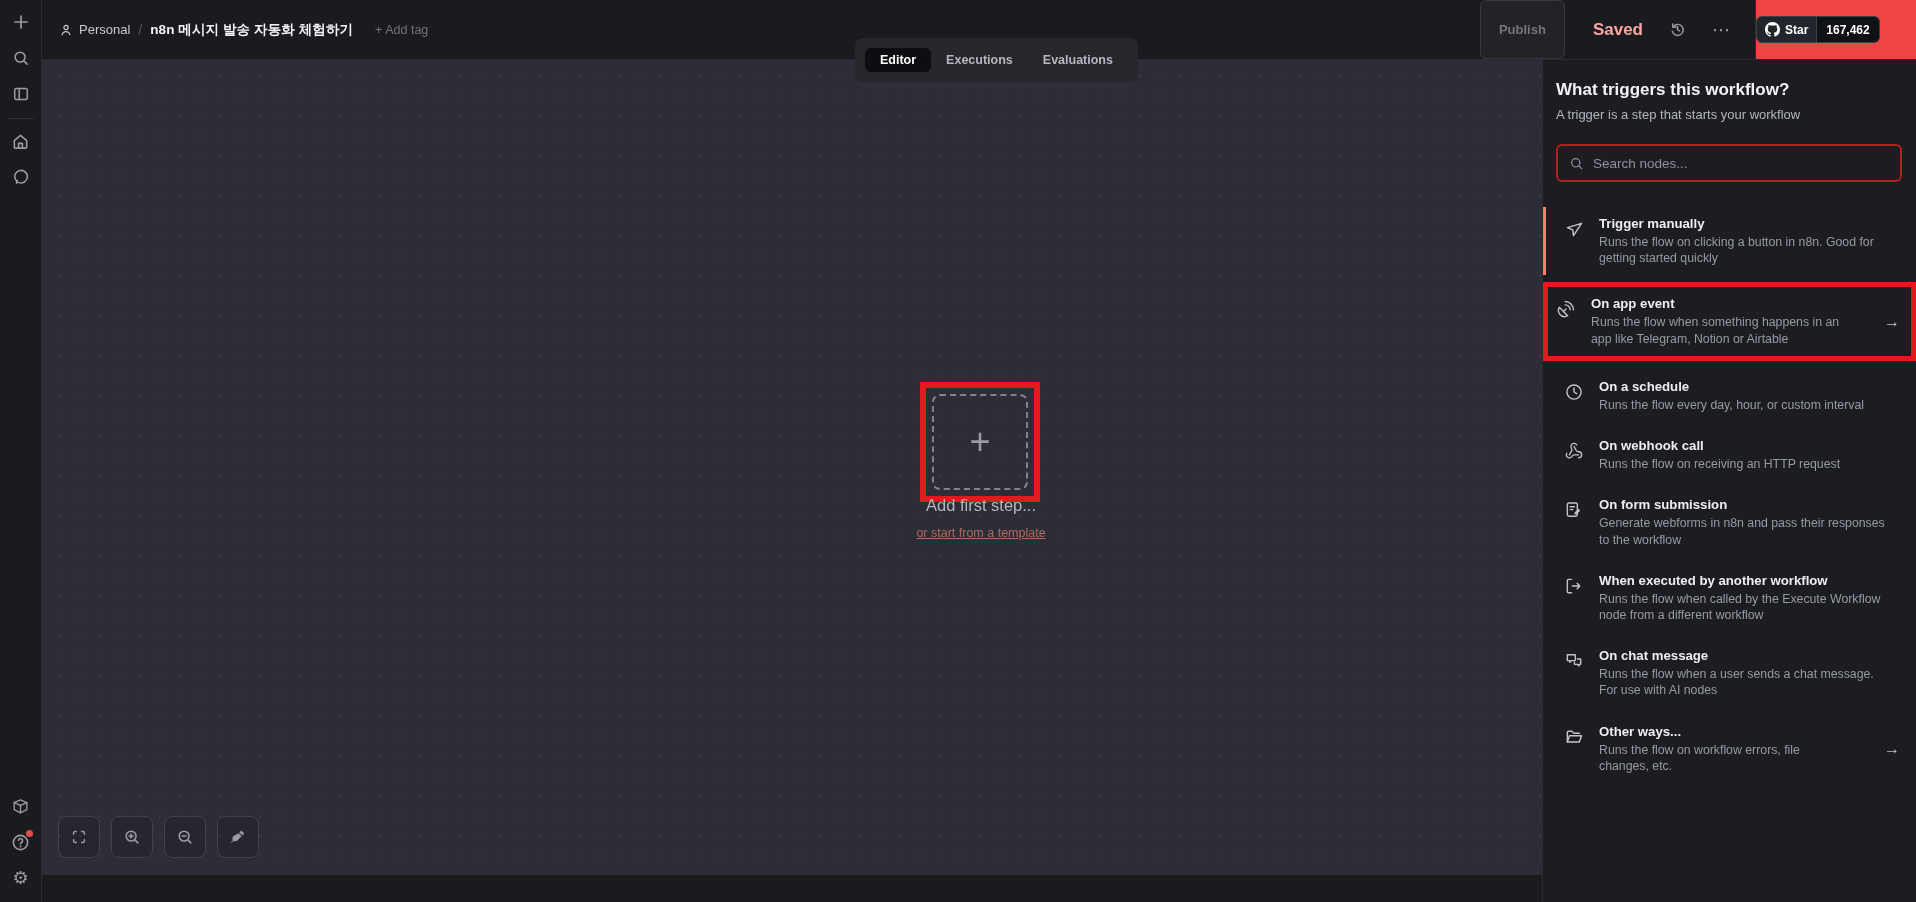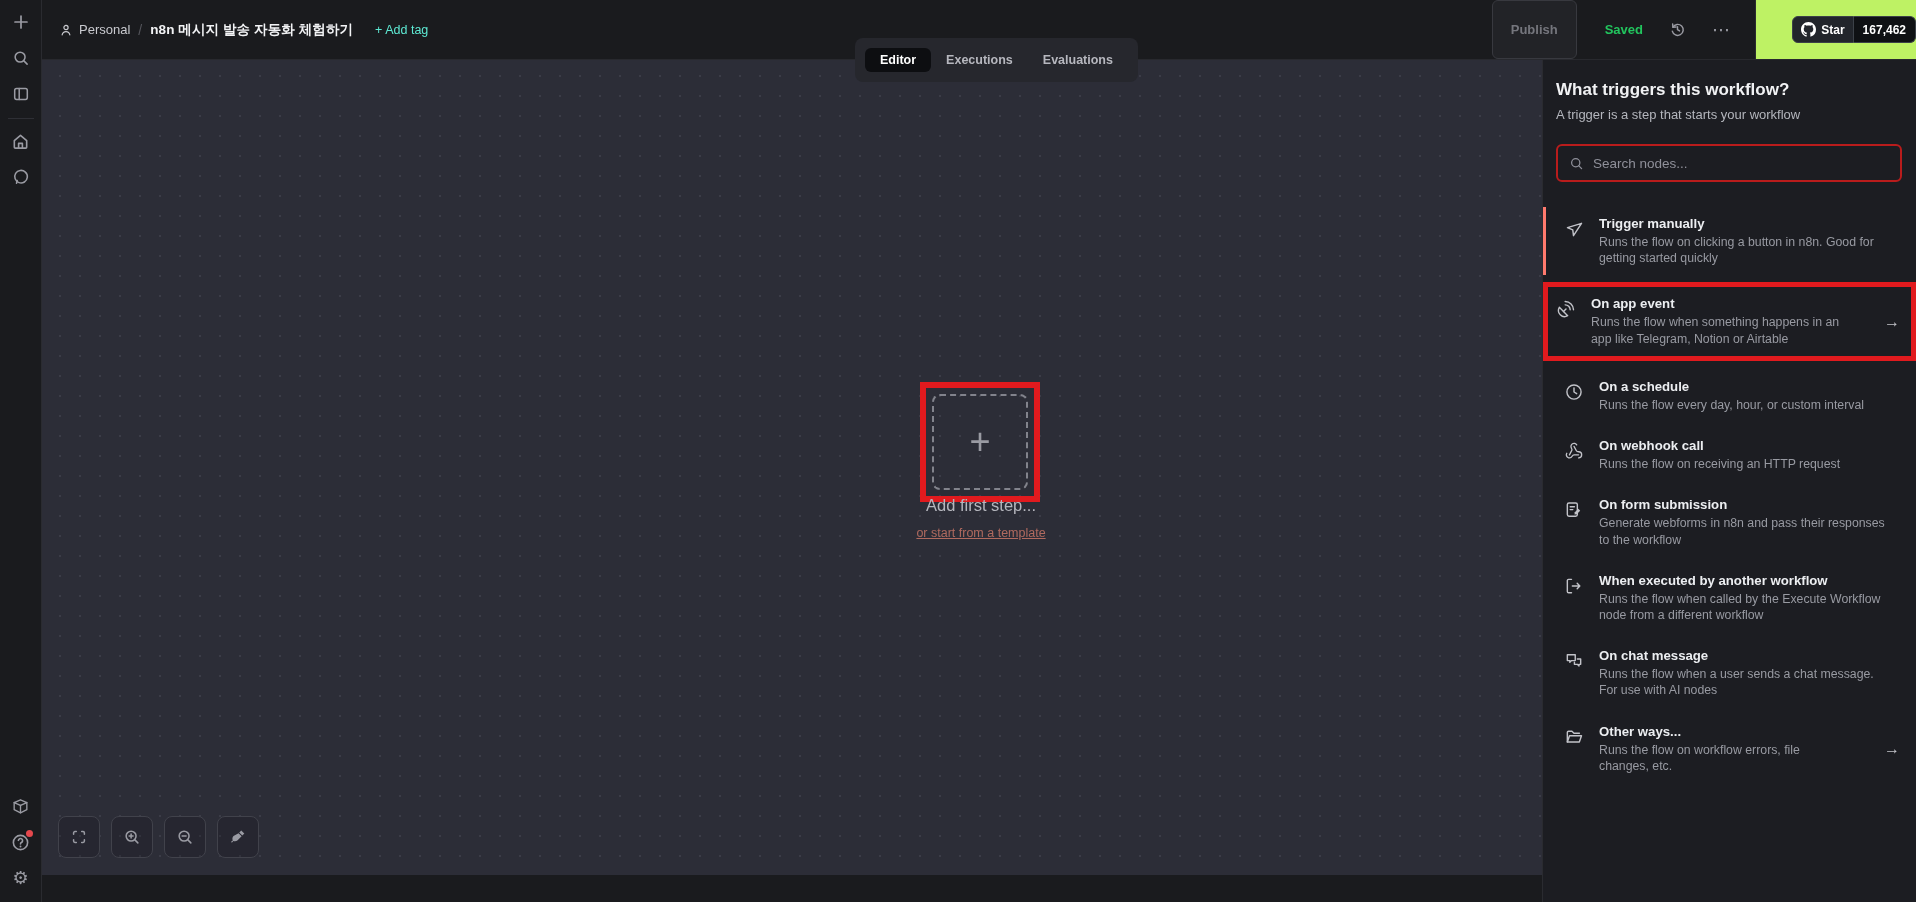--- a/index.html
+++ b/index.html
@@ -18,29 +18,29 @@
   .rail-dot { position:absolute; top:2px; right:2px; width:7px; height:7px; border-radius:50%; background:#e5484d; }
   .gear-glyph { font-size:18px; line-height:1; }
 
   
   .topbar { position:absolute; left:42px; top:0; width:1874px; height:60px; background:#1a1b1e;
     border-bottom:1px solid #28292e; display:flex; align-items:center; z-index:10; }
   .crumbs { display:flex; align-items:center; gap:8px; margin-left:17px;justify-content:flex-end; }
   .crumb-user { display:flex; align-items:center; gap:6px; color:#c9cacf; font-size:13px; }
   .crumb-sep { color:#55565c; font-size:14px; }
   .wf-title { color:#f2f3f5; font-size:13.5px; font-weight:700; letter-spacing:.1px; }
-  .add-tag { color:#5eead4; font-size:12.5px; margin-left:14px; cursor:pointer; }
+  .add-tag { color:#737373; font-size:12.5px; margin-left:14px; cursor:pointer; }
   .topbar-right { margin-left:auto; display:flex; align-items:center; height:100%; }
   .publish-btn { border:1px solid #38393f; background:#222327; color:#75767d; font-size:13px; font-weight:600;
     border-radius:6px; padding:21px 18px; cursor:pointer; }
-  .saved-label { color:#22c55e; font-size:13px; font-weight:600; margin-left:28px; }
+  .saved-label { color:#fca5a5; font-size:17px; font-weight:600; margin-left:28px; }
   .hist-btn, .more-btn { color:#9a9ba3; margin-left:26px; cursor:pointer; display:flex; align-items:center; }
   .more-btn { font-size:18px; letter-spacing:1px; margin-right:24px; }
-  .gh-zone { width:161px; height:100%; background:#bef264; border-left:1px solid #2b2c31;
-    display:flex; align-items:center; justify-content:flex-end; }
+  .gh-zone { width:161px; height:100%; background:#ef4444; border-left:1px solid #2b2c31;
+    display:flex; align-items:center; justify-content:flex-start; }
   .gh-widget { display:flex; cursor:pointer; }
   .gh-star { display:flex; align-items:center; gap:5px; background:#22252b; border:1px solid #3c4148;
     color:#fff; font-size:12px; font-weight:700; padding:5px 8px; border-radius:6px 0 0 6px; }
   .gh-count { background:#0f1114; border:1px solid #3c4148; border-left:none; color:#fff;
     font-size:12px; font-weight:700; padding:5px 9px; border-radius:0 6px 6px 0; display:flex; align-items:center; }
 
   
   .tab-group { position:absolute; left:855px; top:38px; z-index:30; background:#26272d; border-radius:8px;
     padding:10px; display:flex; }
   .tab { font-size:12.5px; font-weight:600; color:#b6b7be; padding:5px 15px; border-radius:6px; cursor:pointer; }

